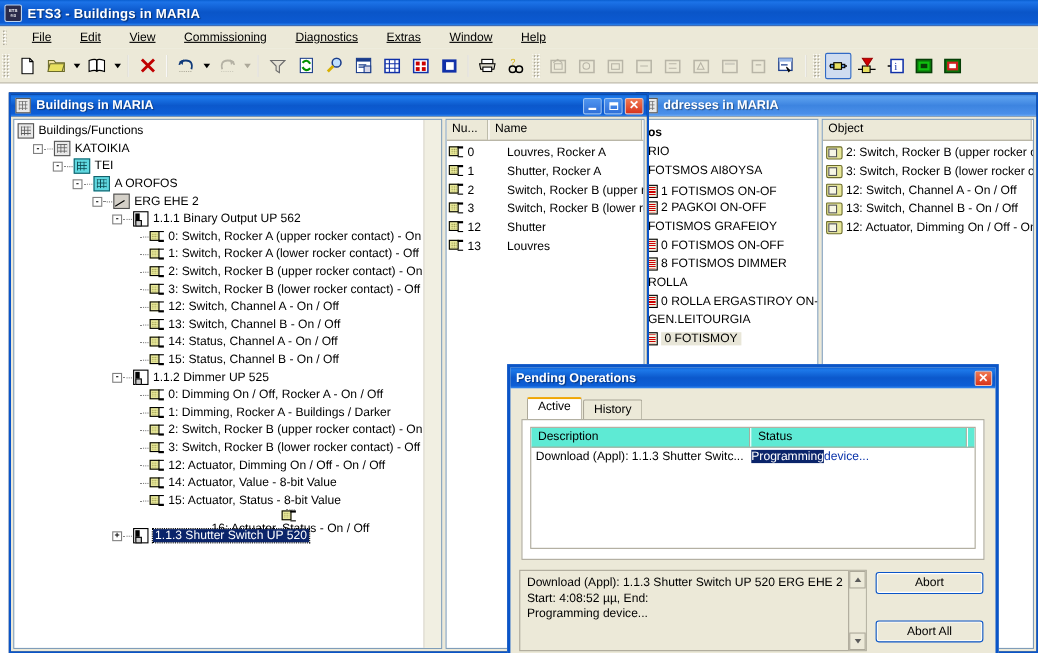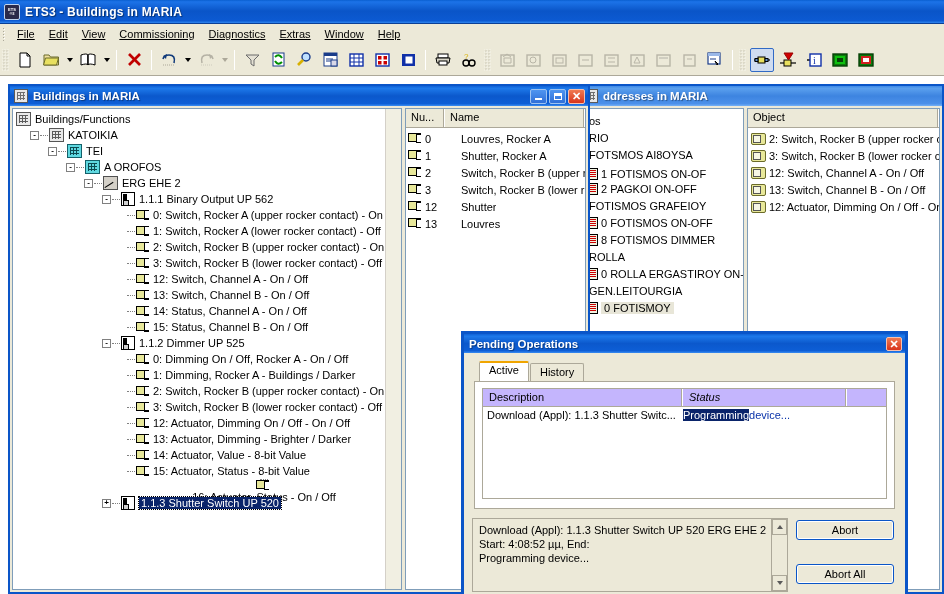--- a/index.html
+++ b/index.html
@@ -41,21 +41,21 @@
     padding-left:10px; border-bottom:1px solid #ece9d8;
   }
   .menubar::before{
     content:""; position:absolute; left:2px; top:3px; width:4px; height:14px;
     background-image: radial-gradient(#fff 38%, transparent 40%), radial-gradient(#aca899 38%, transparent 40%);
     background-size:3px 3px; background-position:1px 1px, 0 0;
   }
   .menu-item {
     padding:2px 7px; color:#000; font-size:11px; cursor:default; line-height:14px;
   }
-  .menu-item u { text-decoration:underline; }
+  .menu-item u { text-decoration:underline;margin-left:12px; }
 
   
   .toolbar {
     position:absolute; left:0; top:44px; width:944px; height:32px;
     background:#ece9d8; border-bottom:1px solid #aca899;
     display:flex; align-items:center;
   }
   .grip {
     width:7px; height:22px; margin:0 3px 0 2px; flex:0 0 auto;
     background-image: radial-gradient(#fff 40%, transparent 42%), radial-gradient(#aca899 40%, transparent 42%);
@@ -201,21 +201,21 @@
     background:#ece9d8; border:1px solid #aca899; border-bottom:none;
     border-radius:2px 2px 0 0; margin-right:1px; position:relative; z-index:1;
   }
   .tab.active{
     height:20px; background:#fff; border-top:2px solid #f0a500; z-index:3;
     padding-top:1px;
   }
   .tabpanel{
     background:#fff; border:1px solid #aca899; position:relative; margin-top:-1px;
   }
-  .tp-head{ height:18px; background:#c4b5fd; border-bottom:1px solid #aca899; display:flex;}
+  .tp-head{ height:18px; background:#5eead4; border-bottom:1px solid #aca899; display:flex;}
   .tp-th{ padding:2px 6px; font-size:11px; box-shadow: inset -1px 0 0 #aca899; border-right:1px solid #fff;}
   .tp-row{ display:flex; font-size:11px; height:16px; align-items:center;}
   .hl{ background:#0a246a; color:#fff; }
   .blue{ color:#0a33aa; }
 
   .logbox{
     background:#ece9d8; border:1px solid #aca899; position:relative;
     font-size:11px; padding:4px 6px; line-height:14px;
   }
   .logbox .lsb{ position:absolute; right:0; top:0; bottom:0; width:16px; background:#ece9d8;
@@ -497,21 +497,21 @@
 
     <div class="child-win" style="left:578px; top:8px; width:366px; height:510px; border-top:2px solid #0a55c8;">
       <div class="child-title" style="background:linear-gradient(to bottom,#3f8ae6 0%,#5ba0ee 12%,#3d84e0 50%,#4b90ea 88%,#74b0f6 100%);">
         <div class="ct-icon"></div>
         <div class="ct-text">ddresses in MARIA</div>
       </div>
       <div class="child-body" style="position:absolute; left:0; top:20px; right:0; bottom:0;">
 
         <div class="pane" style="left:2px; top:2px; width:162px; bottom:2px;">
           <div class="pane-inner" style="padding-top:3px;">
-            <div class="ga-row" style="padding-left:6px;">
+            <div class="ga-row" style="padding-left:6px;font-weight:bold;">
               <span>os</span>
             </div>
             <div class="ga-row" style="padding-left:6px;">
               <span>RIO</span>
             </div>
             <div class="ga-row" style="padding-left:6px;">
               <span>FOTSMOS AI8OYSA</span>
             </div>
             <div class="ga-row" style="padding-left:4px;align-items:flex-end;">
               <span class="ic-ga"></span>
@@ -758,28 +758,20 @@
                   </span>
                 <span>3: Switch, Rocker B  (lower rocker contact) - Off</span>
               </div>
               <div class="trow" style="padding-left:111px;">
                 <span class="dots"></span>
                 <span class="ic-obj">
                     <i class="sq"></i>
                     <i class="ar"></i>
                   </span>
                 <span>12: Actuator, Dimming On / Off - On / Off</span>
-              </div>
-              <div class="trow" style="padding-left:111px;">
-                <span class="dots"></span>
-                <span class="ic-obj">
-                    <i class="sq"></i>
-                    <i class="ar"></i>
-                  </span>
-                <span>13: Actuator, Dimming - Brighter / Darker</span>
               </div>
               <div class="trow" style="padding-left:111px;">
                 <span class="dots"></span>
                 <span class="ic-obj">
                     <i class="sq"></i>
                     <i class="ar"></i>
                   </span>
                 <span>14: Actuator, Value - 8-bit Value</span>
               </div>
               <div class="trow" style="padding-left:111px;">
@@ -886,21 +878,21 @@
 
         <div class="tabstrip">
           <div class="tab active"><span>Active</span></div>
           <div class="tab"><span>History</span></div>
         </div>
 
         <div class="tabpanel" style="height:128px; margin:0 2px;">
           <div style="margin:6px 7px 0 7px; border:1px solid #aca899; background:#fff; height:111px; overflow:hidden;">
             <div class="tp-head">
               <div class="tp-th" style="width:200px;">Description</div>
-              <div class="tp-th" style="width:164px;font-style:italic;">Status</div>
+              <div class="tp-th" style="width:197px;">Status</div>
             </div>
             <div class="tp-row" style="padding-left:4px;">
               <span style="width:196px;" class="nowrap">Download (Appl):  1.1.3  Shutter Switc...</span>
               <span class="hl">Programming</span>
               <span class="blue"> device...</span>
             </div>
           </div>
         </div>
 
         <div style="display:flex; margin-top:9px; gap:8px;">

